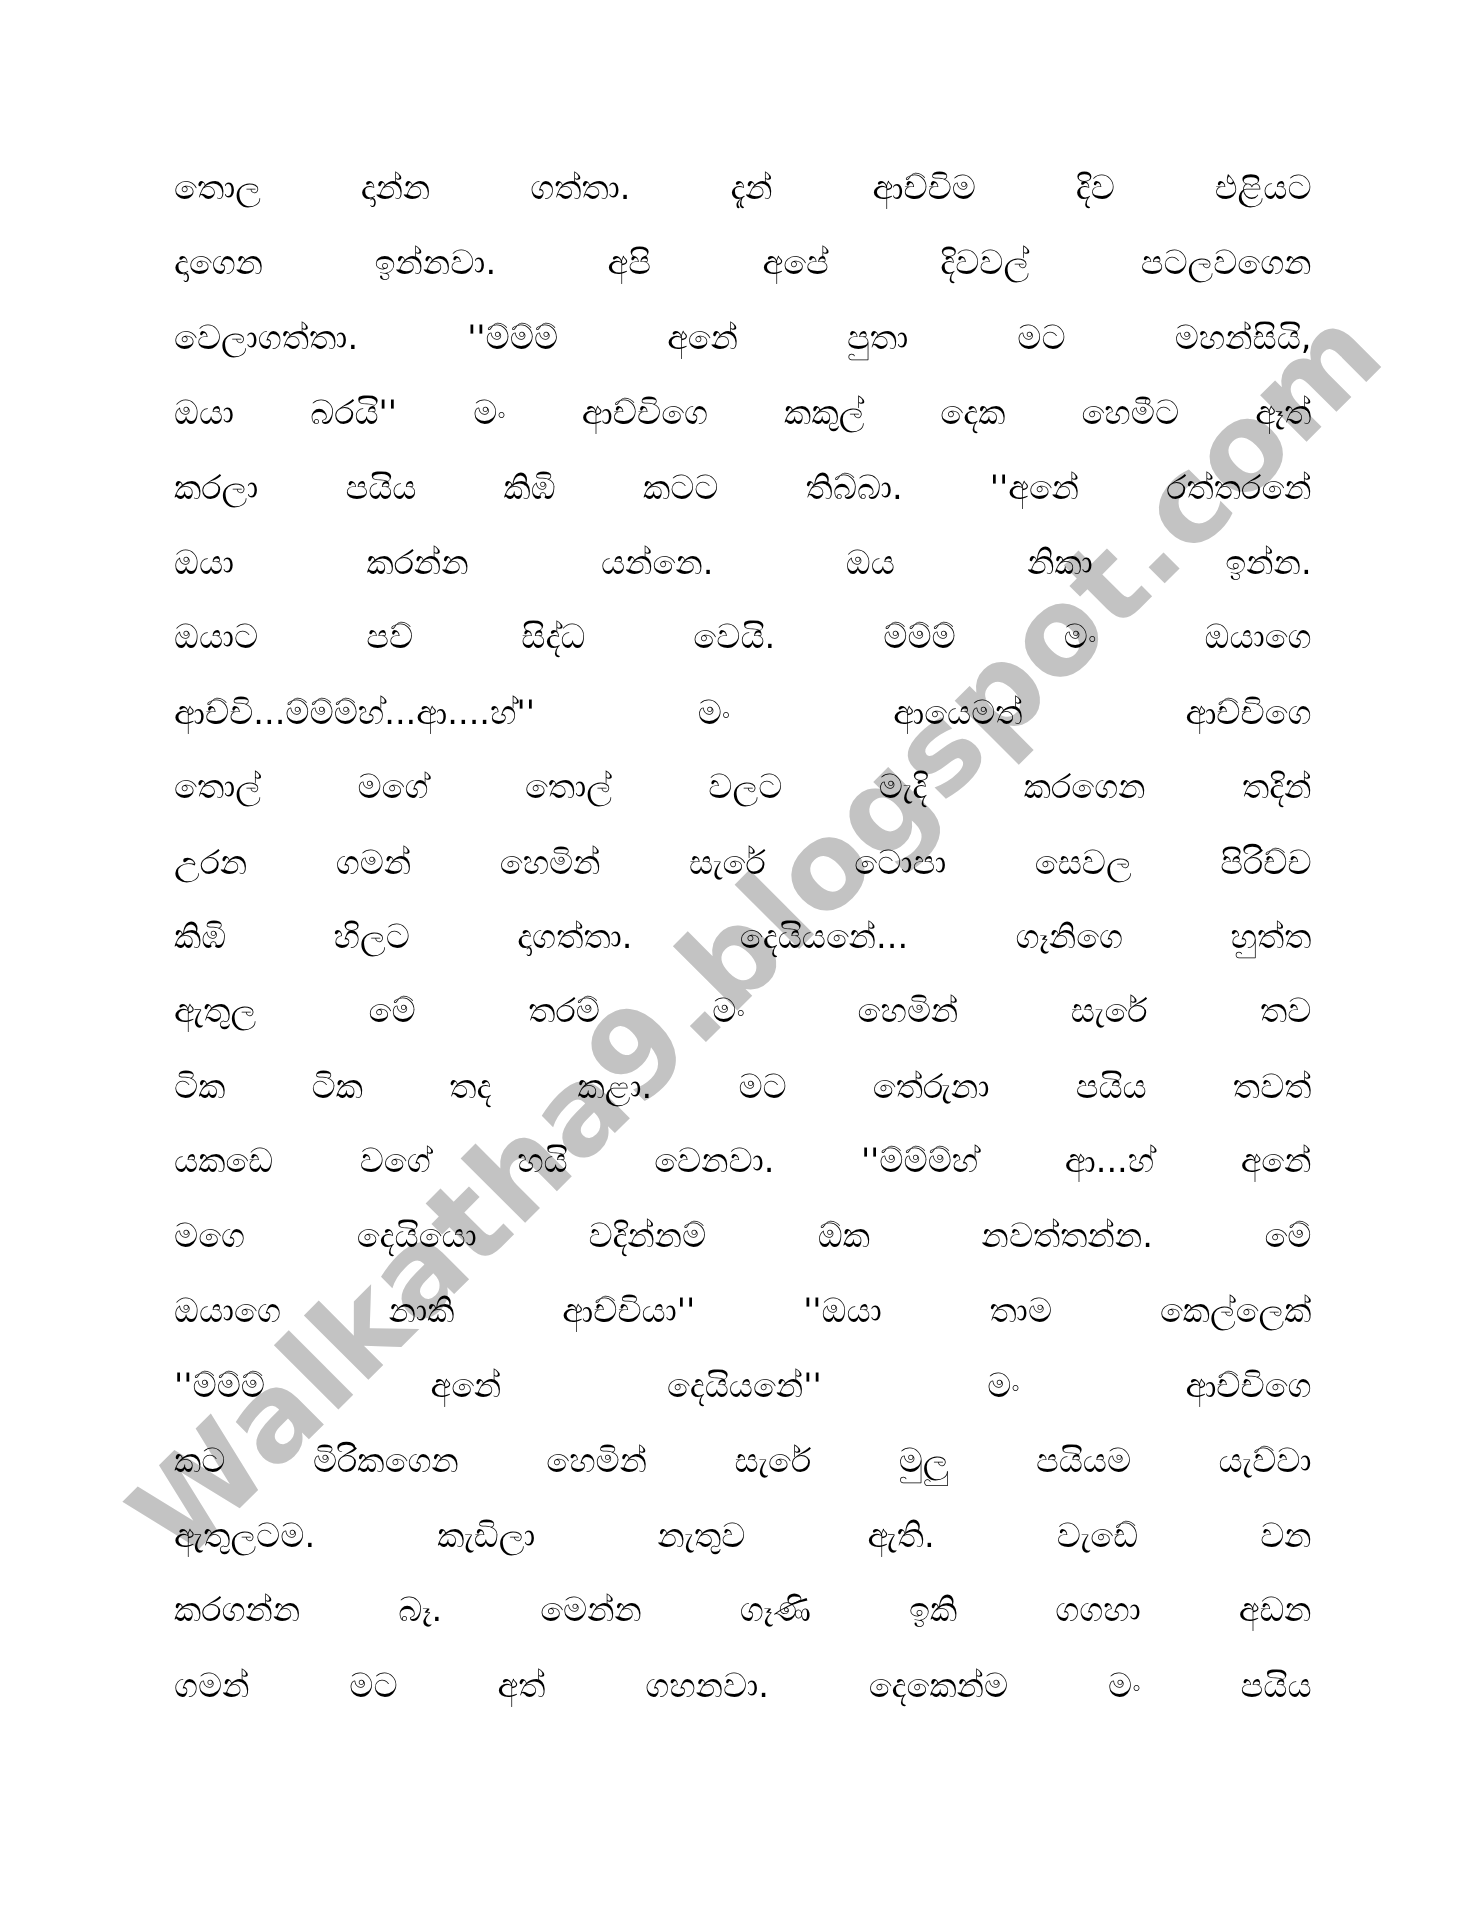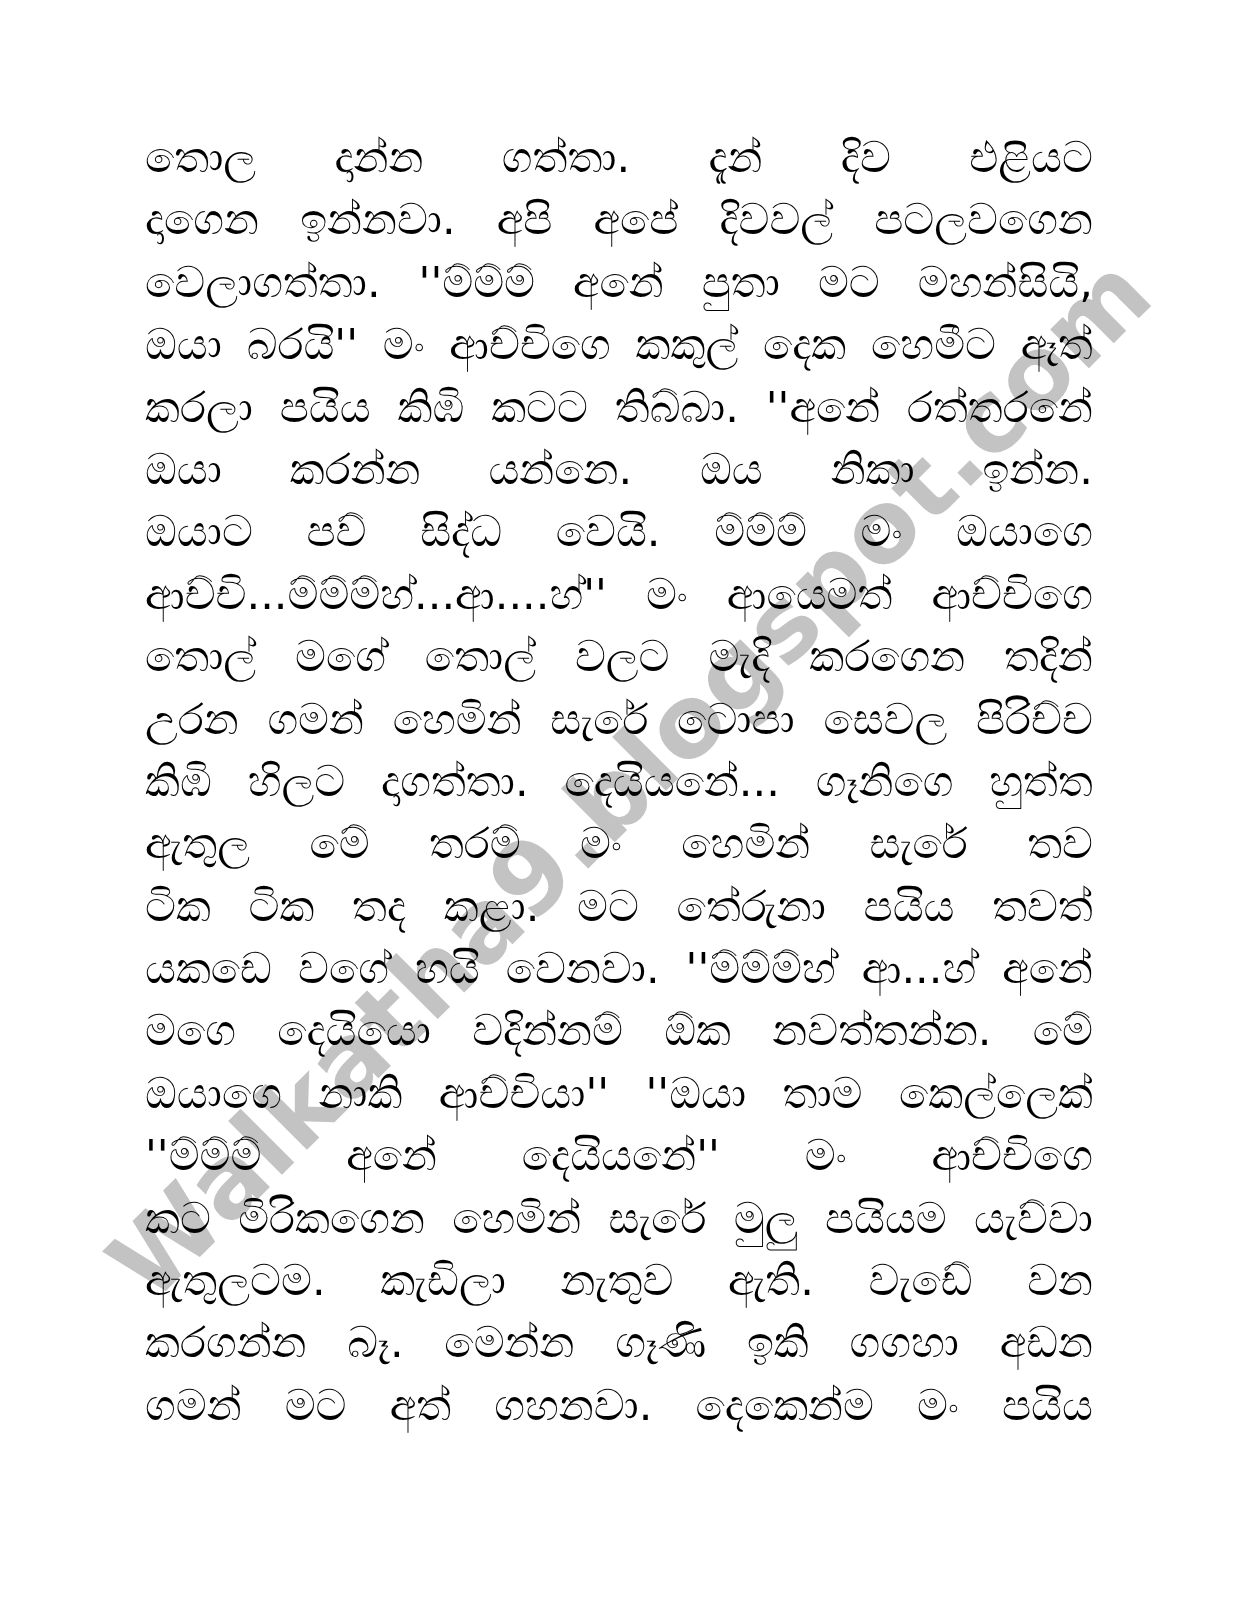--- a/index.html
+++ b/index.html
@@ -23,21 +23,21 @@
     white-space: nowrap;
     z-index: 1;
     user-select: none;
   }
   .text-block {
     position: absolute;
     left: 145px;
     top: 126px;
     width: 948px;
     z-index: 2;
-    font-size: 43px;
+    font-size: 28px;
     line-height: 62.4px;
     text-align: center;
   }
   .line {
     display: flex;
     justify-content: space-between;
     align-items: center;
     height: 62.4px;
     white-space: nowrap;
   }
@@ -47,20 +47,21 @@
 <body>
 
 <div class="page" style="background: rgb(255, 255, 255);">
   <div class="watermark" style="color: rgb(195, 195, 195); transform: translate(-50%, -50%) rotate(-45deg);">Walkatha9.blogspot.com</div>
   <div class="text-block" id="text-block" style="color: rgb(0, 0, 0);">
       <div class="line">
         <span>තොල</span>
         <span>දාන්න</span>
         <span>ගත්තා.</span>
         <span>දැන්</span>
+        <span>ආච්චිම</span>
         <span>දිව</span>
         <span>එළියට</span>
       </div>
       <div class="line">
         <span>දාගෙන</span>
         <span>ඉන්නවා.</span>
         <span>අපි</span>
         <span>අපේ</span>
         <span>දිවවල්</span>
         <span>පටලවගෙන</span>

